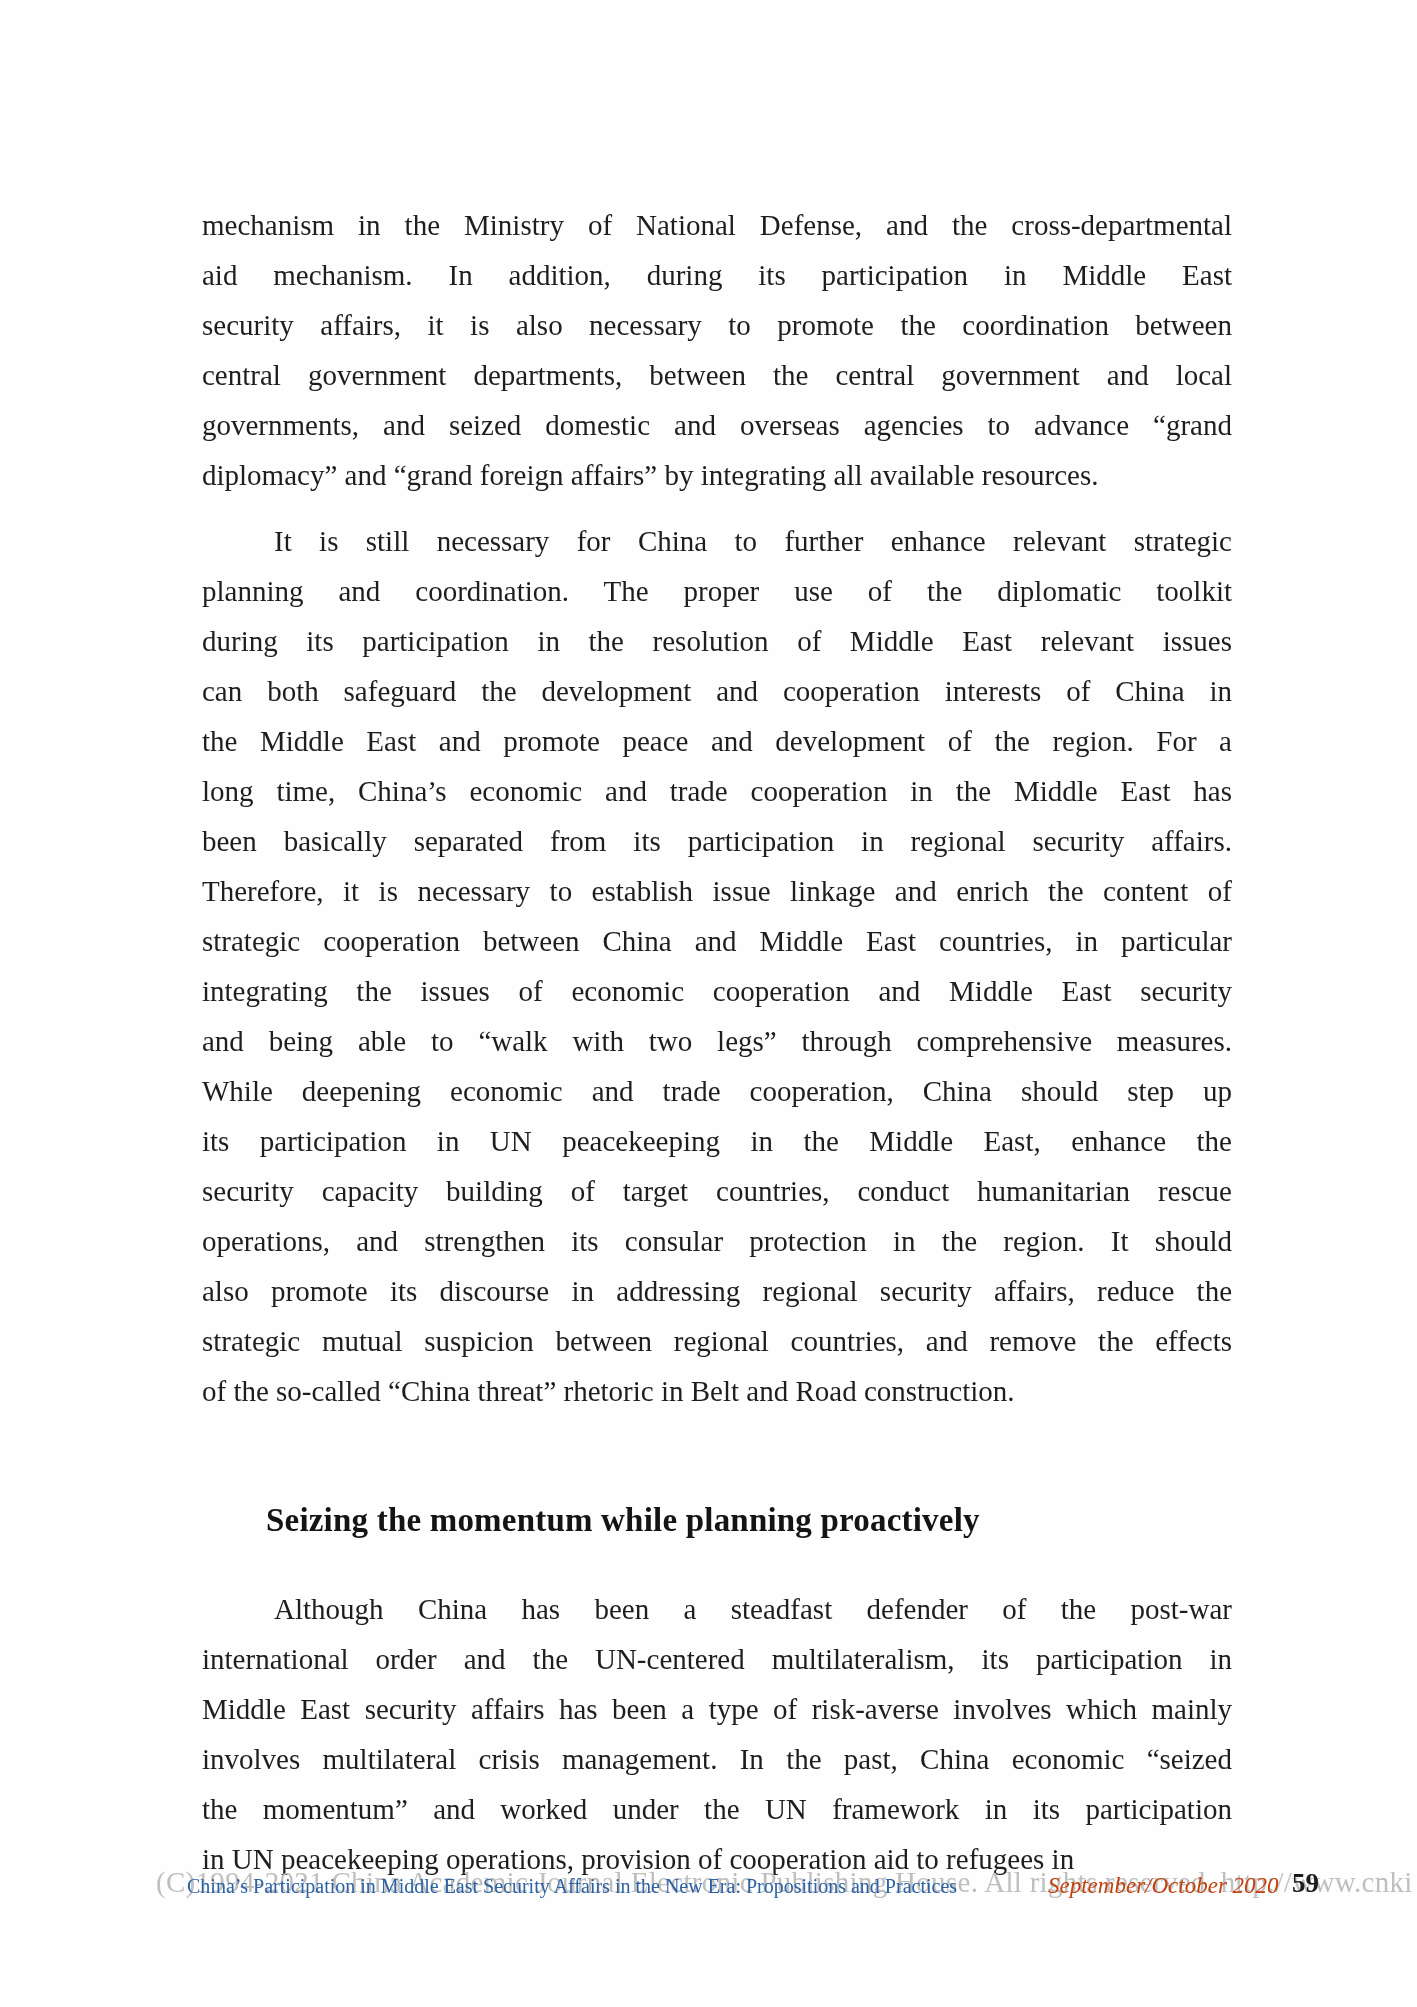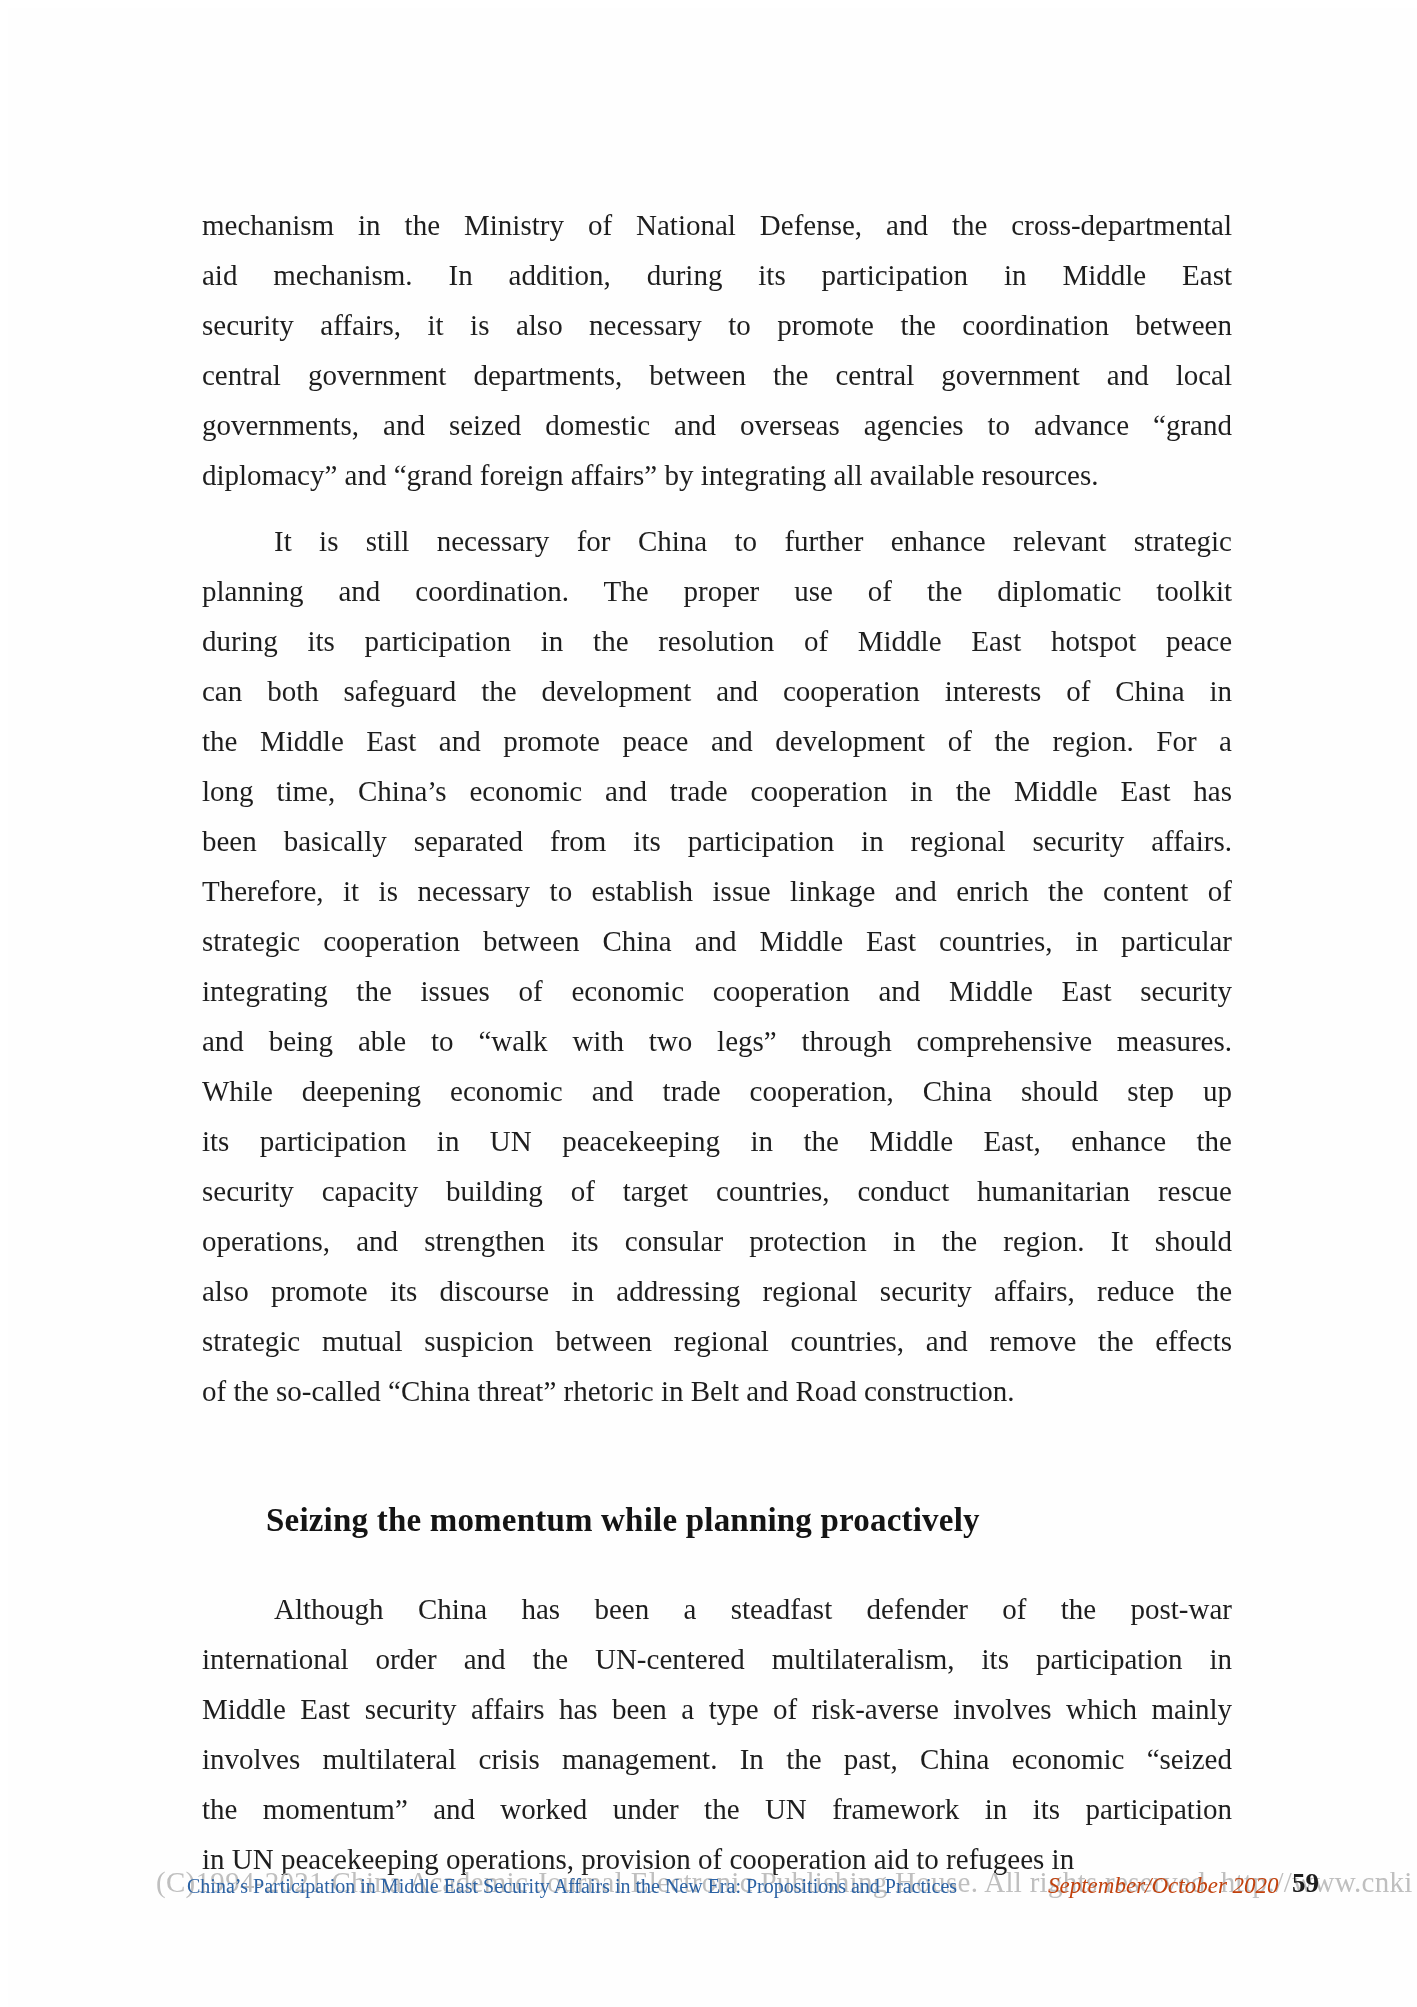--- a/index.html
+++ b/index.html
@@ -87,21 +87,21 @@
         <div class="line">aid mechanism. In addition, during its participation in Middle East</div>
         <div class="line">security affairs, it is also necessary to promote the coordination between</div>
         <div class="line">central government departments, between the central government and local</div>
         <div class="line">governments, and seized domestic and overseas agencies to advance “grand</div>
         <div class="line last">diplomacy” and “grand foreign affairs” by integrating all available resources.</div>
       </section>
 
     <section class="paragraph">
         <div class="line indent">It is still necessary for China to further enhance relevant strategic</div>
         <div class="line">planning and coordination. The proper use of the diplomatic toolkit</div>
-        <div class="line">during its participation in the resolution of Middle East hotspot peace</div>
+        <div class="line">during its participation in the resolution of Middle East relevant issues</div>
         <div class="line">can both safeguard the development and cooperation interests of China in</div>
         <div class="line">the Middle East and promote peace and development of the region. For a</div>
         <div class="line">long time, China’s economic and trade cooperation in the Middle East has</div>
         <div class="line">been basically separated from its participation in regional security affairs.</div>
         <div class="line">Therefore, it is necessary to establish issue linkage and enrich the content of</div>
         <div class="line">strategic cooperation between China and Middle East countries, in particular</div>
         <div class="line">integrating the issues of economic cooperation and Middle East security</div>
         <div class="line">and being able to “walk with two legs” through comprehensive measures.</div>
         <div class="line">While deepening economic and trade cooperation, China should step up</div>
         <div class="line">its participation in UN peacekeeping in the Middle East, enhance the</div>

